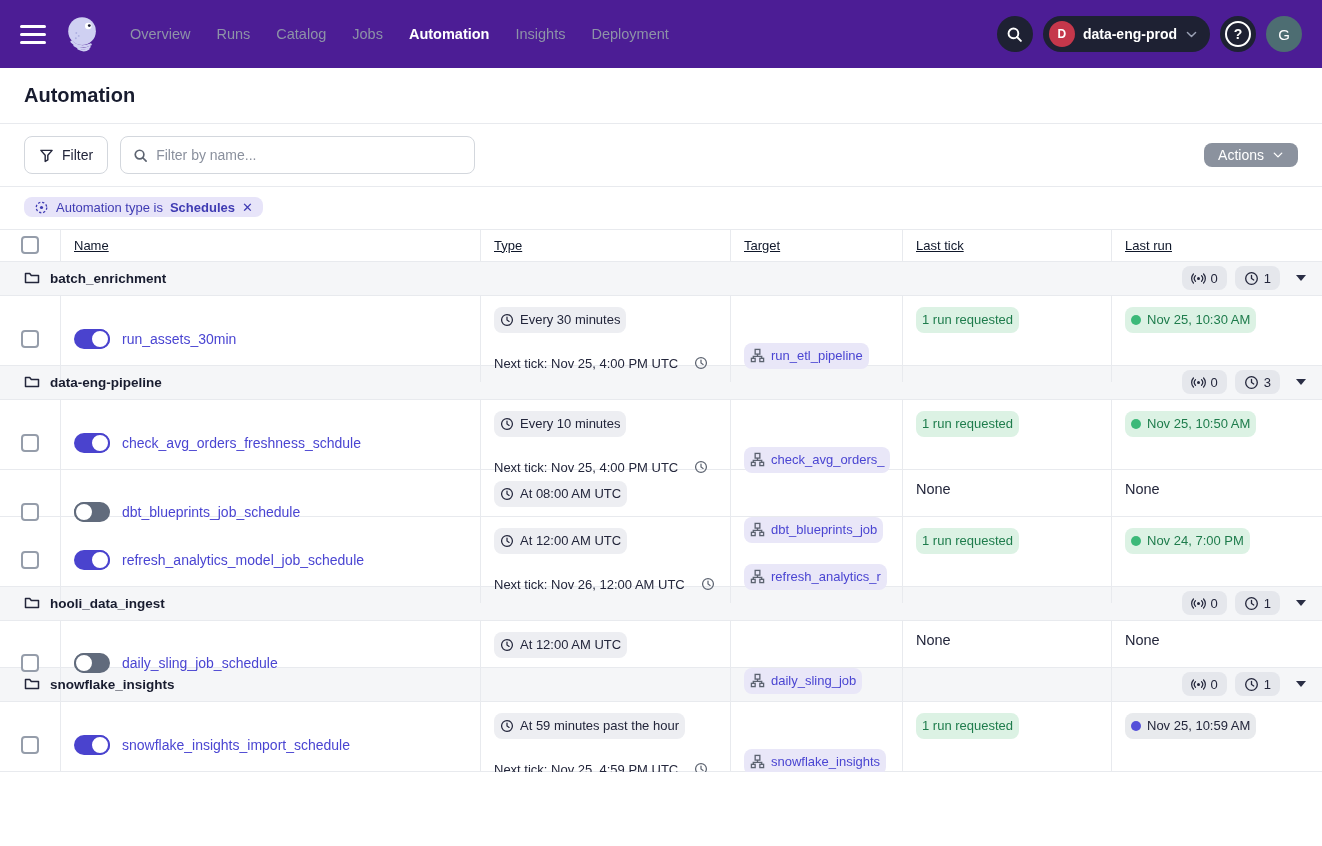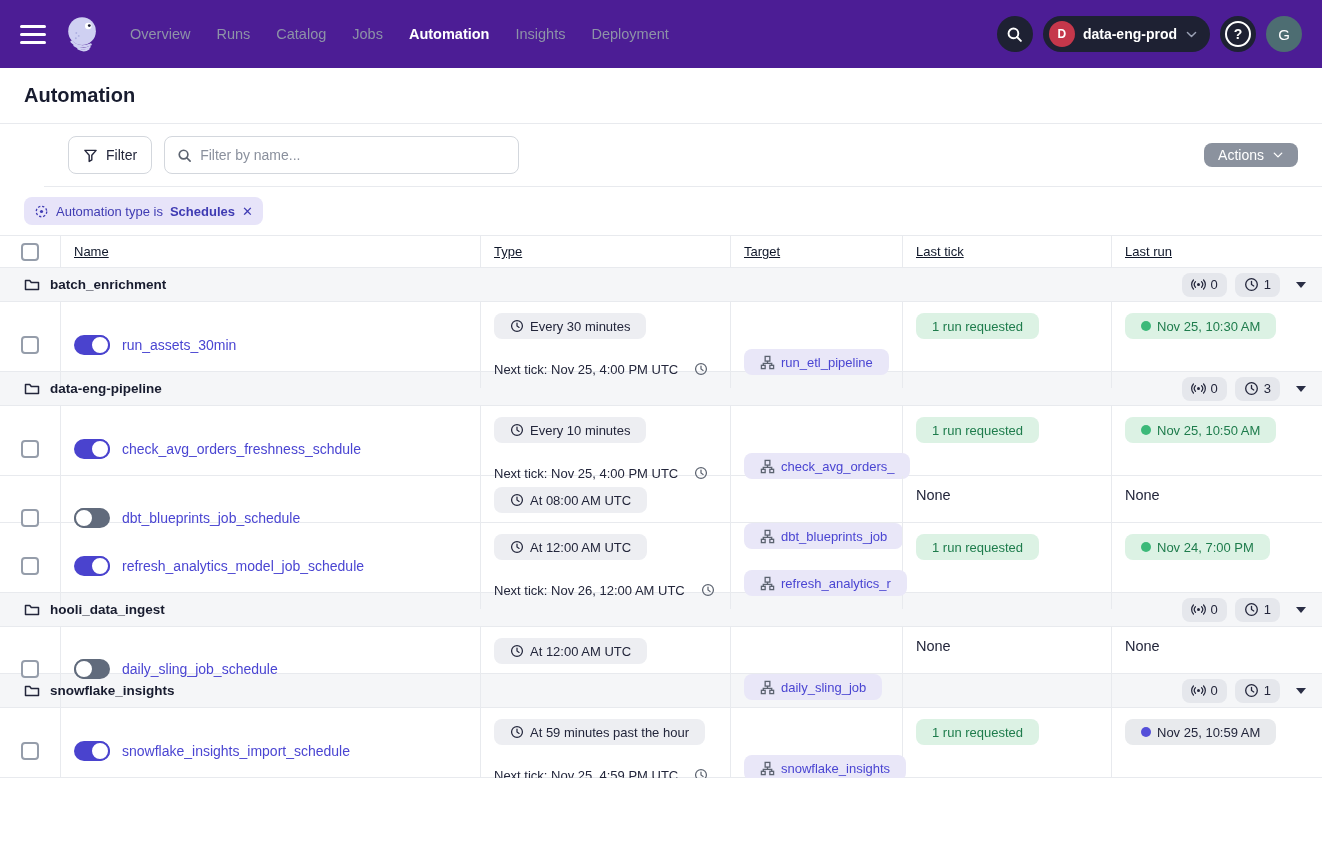--- a/index.html
+++ b/index.html
@@ -24,30 +24,30 @@
   .ws-avatar { width:26px; height:26px; border-radius:50%; background:#c5374b; color:#fff; font-size:12px; font-weight:bold; display:flex; align-items:center; justify-content:center; }
   .ws-name { color:#fff; font-size:14px;font-weight:bold; }
   .help-circle { width:26px; height:26px; border:2px solid #fff; border-radius:50%; color:#fff; font-size:14px; font-weight:bold; display:flex; align-items:center; justify-content:center; }
   .user-avatar { width:36px; height:36px; border-radius:50%; background:#4d6d72; color:#fff; font-size:15px; display:flex; align-items:center; justify-content:center; cursor:pointer; }
 
   
   .page-header { padding:16px 24px; border-bottom:1px solid #e8eaee; }
   .page-title { font-size:20px; font-weight:bold; color:#181c2f; }
 
   
-  .toolbar { display:flex; align-items:center; padding:12px 24px; border-bottom:1px solid #e8eaee; gap:12px;margin-left:44px; }
+  .toolbar { display:flex; align-items:center; padding:12px 24px; border-bottom:1px solid #e8eaee; gap:12px; }
   .btn-filter { display:flex; align-items:center; gap:8px; height:38px; padding:0 14px; background:#fff; border:1px solid #d3d7dd; border-radius:8px; font-size:14px; color:#23263b; cursor:pointer; }
   .name-filter { display:flex; align-items:center; gap:8px; width:355px; height:38px; border:1px solid #d3d7dd; border-radius:8px; padding:0 12px; background:#fff; }
   .name-filter input { border:none; outline:none; flex:1; font-size:14px; font-family:inherit; color:#23263b; }
   .name-filter input::placeholder { color:#8a909d; }
   .btn-actions { margin-left:auto; display:flex; align-items:center; gap:8px; height:24px; padding:0 14px; background:#8b929e; border:none; border-radius:8px; color:#fff; font-size:14px; cursor:default; }
 
   
   .chip-row { padding:10px 24px; border-bottom:1px solid #e8eaee; }
-  .chip { display:inline-flex; align-items:center; gap:7px; height:28px; padding:0 10px; background:#e7e4f9; border-radius:8px; font-size:13px; color:#3f3bb3; }
+  .chip { display:inline-flex; align-items:center; gap:7px; height:20px; padding:0 10px; background:#e7e4f9; border-radius:8px; font-size:13px; color:#3f3bb3; }
   .chip b { font-weight:bold; }
   .chip .chip-x { cursor:pointer; font-size:13px; font-weight:bold; }
 
   
   .tbl { flex:none; }
   .tbl-header, .tbl-row { display:grid; grid-template-columns:61px 420px 250px 172px 209px 1fr; }
   .tbl-header { height:32px; border-bottom:1px solid #e8eaee; }
   .tbl-header .cell { display:flex; align-items:center; font-size:13px; color:#0f172a; padding:0 13px; border-right:1px solid #e8eaee;text-decoration:underline; }
   .tbl-header .cell:last-child { border-right:none; }
   .cell-check { display:flex; align-items:center; justify-content:center; }
@@ -69,21 +69,21 @@
   .name-cell { display:flex; align-items:center; gap:12px; }
   .sched-name { color:#4a45d2; font-size:14px; text-decoration:none; cursor:pointer; }
 
   .toggle { position:relative; width:36px; height:20px; border-radius:10px; flex:none; cursor:pointer; }
   .toggle.on  { background:#4a43ce; }
   .toggle.off { background:#616b7c; }
   .toggle .knob { position:absolute; top:0; width:20px; height:20px; border-radius:50%; background:#fff; }
   .toggle.on  .knob { right:0; border:2px solid #4a43ce; }
   .toggle.off .knob { left:0;  border:2px solid #616b7c; }
 
-  .pill { display:inline-flex; align-items:center; gap:6px; height:26px; padding:0 16px; border-radius:8px; font-size:13px; white-space:nowrap; }
+  .pill { display:inline-flex; align-items:center; gap:6px; height:26px; padding:0 6px; border-radius:8px; font-size:13px; white-space:nowrap; }
   .pill-gray     { background:#edeef2; color:#23263b; }
   .pill-lav      { background:#e9e7f8; color:#4a45d2; cursor:pointer;margin-top:36px; }
   .pill-green    { background:#dcf2e4; color:#1e7c4c; }
   .pill-neutral  { background:#e8eaed; color:#23263b; }
   .dot { width:10px; height:10px; border-radius:50%; flex:none; }
   .dot-green  { background:#3cb979; }
   .dot-indigo { background:#544fd9; }
 
   .next-tick { margin-top:23px; font-size:13px; color:#23263b; display:flex; align-items:flex-start; gap:16px; }
   .none-label { font-size:14.5px; color:#23263b; }

